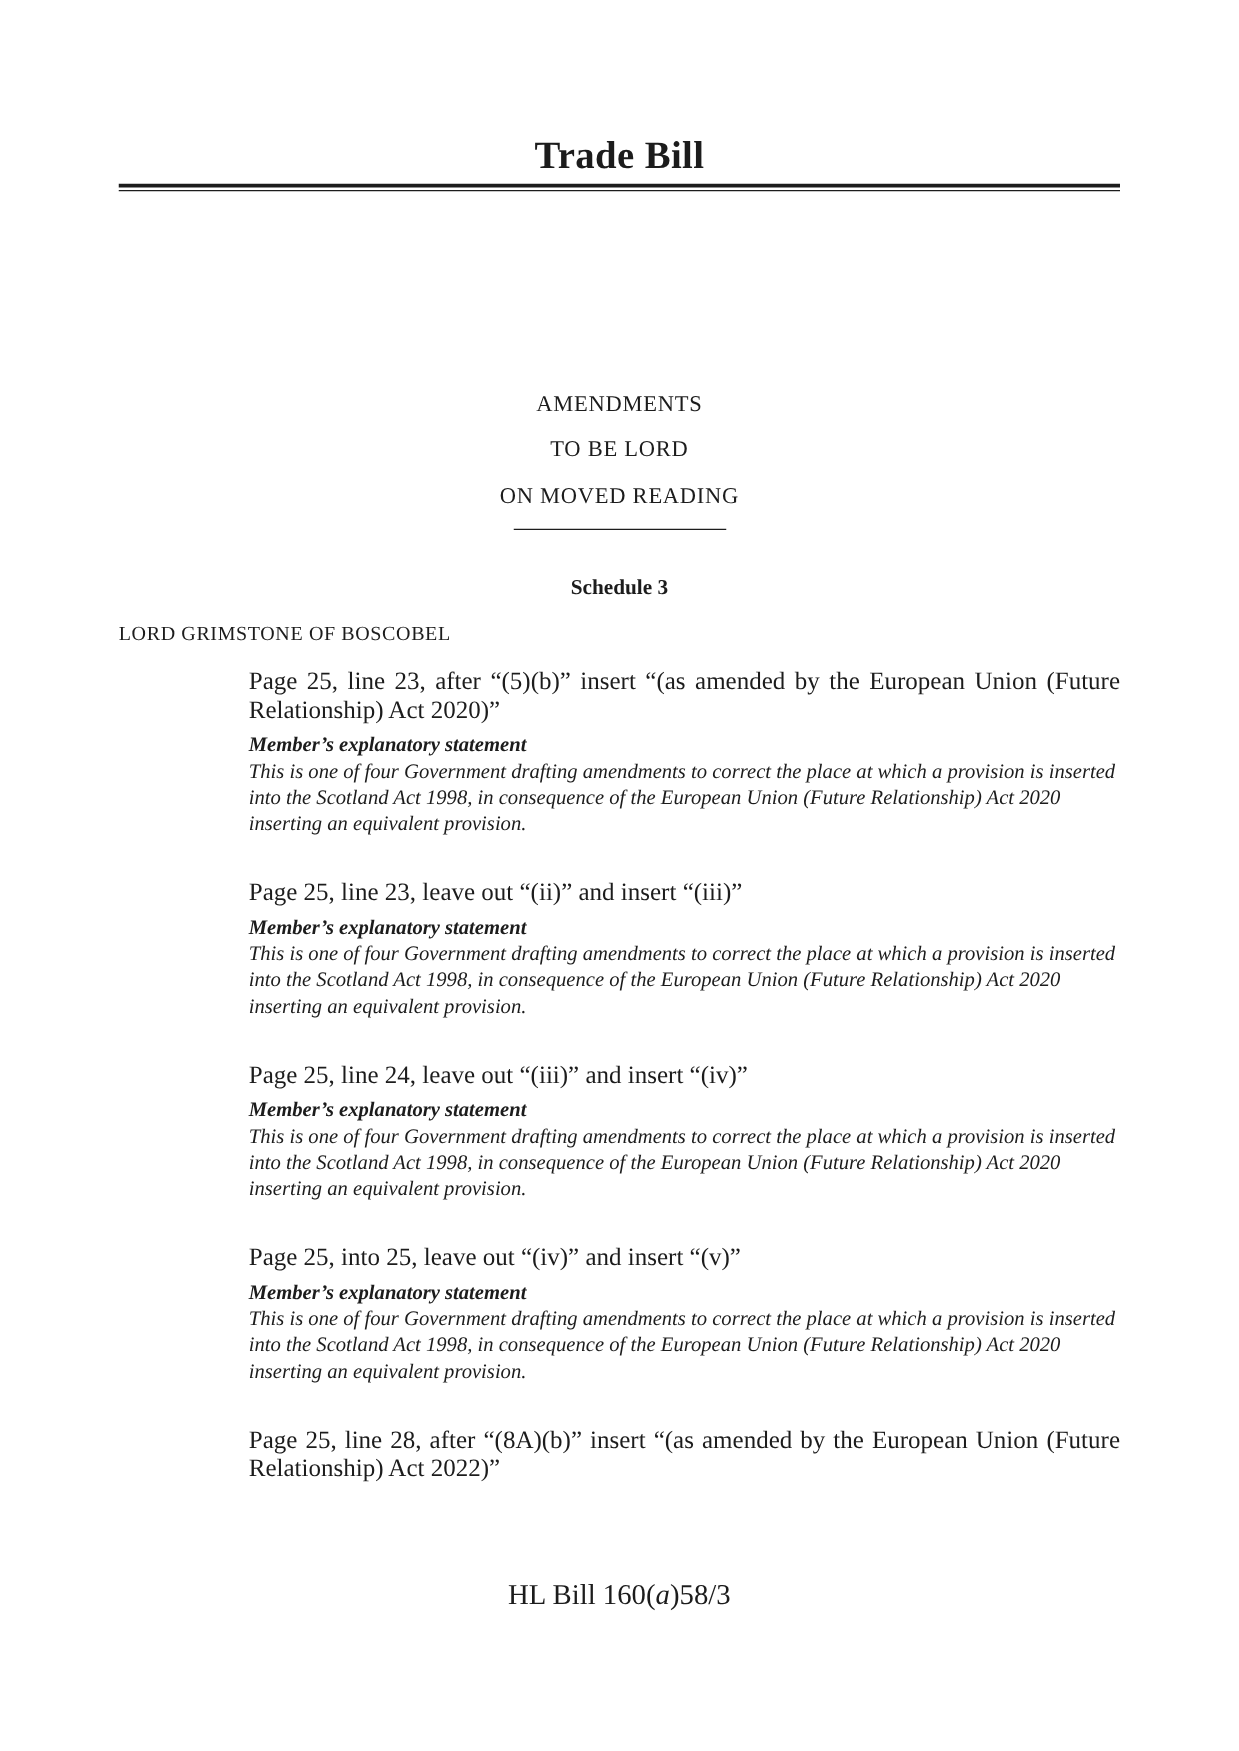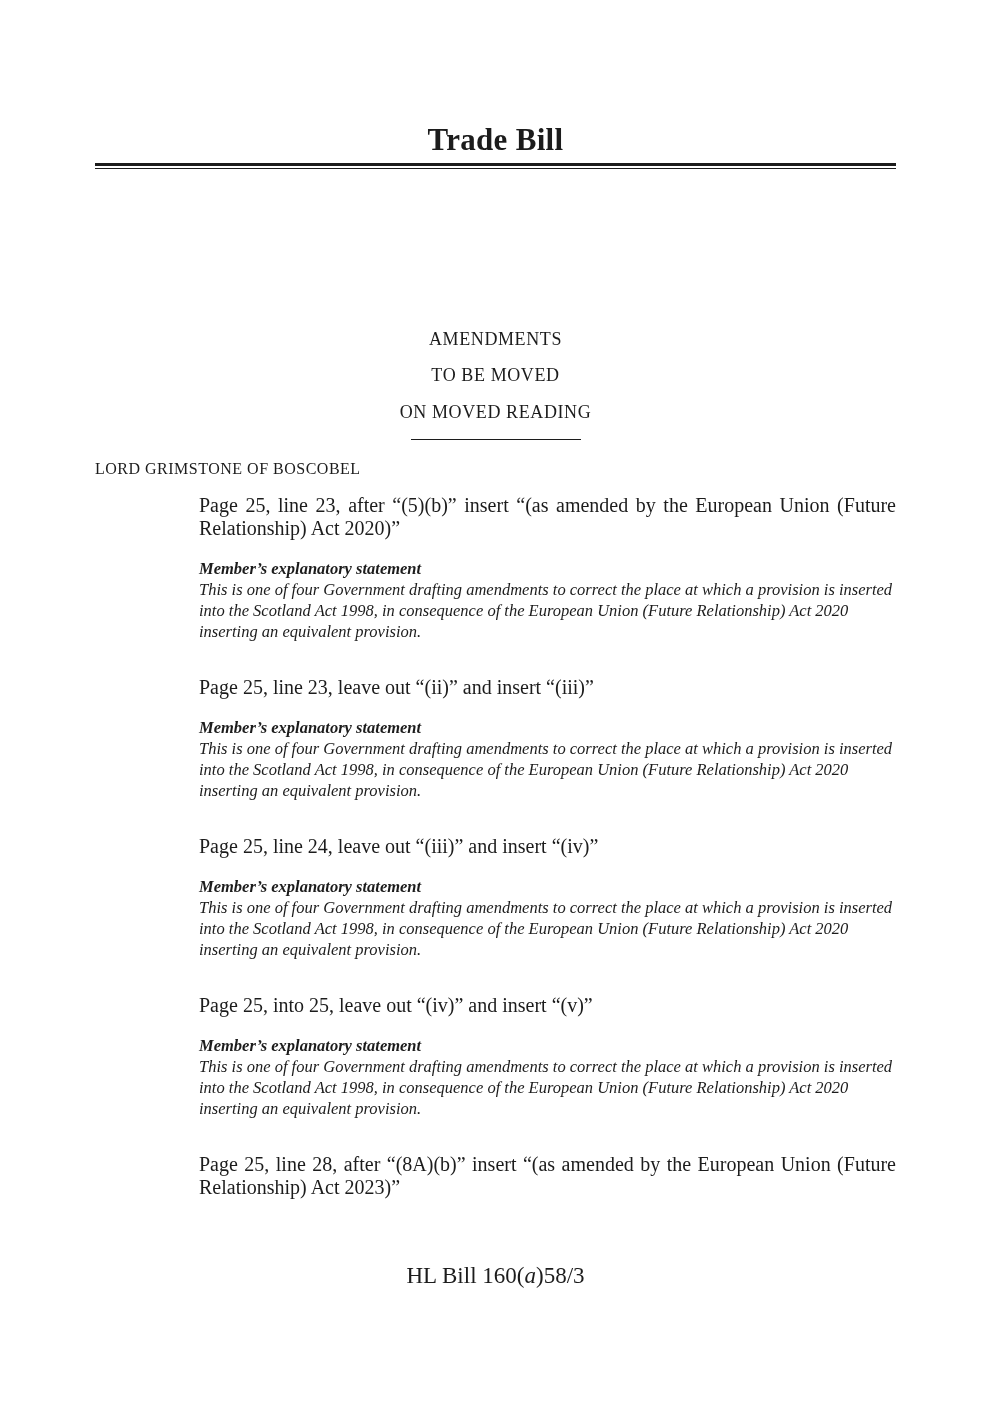--- a/index.html
+++ b/index.html
@@ -5,21 +5,21 @@
   * { margin: 0; padding: 0; box-sizing: border-box; }
   html, body { background: #ffffff; }
   .page {
     position: relative;
     width: 991px;
     height: 1348px;
     margin: 0 auto;
     background: #ffffff;
     color: #1c1c1c;
     font-family: "Liberation Serif", "DejaVu Serif", serif;
-    padding: 16px 95px;
+    padding: 0 95px;
     overflow: hidden;
   }
   .doc-title {
     margin-top: 106px;
     text-align: center;
     font-size: 31px;
     font-weight: bold;
     letter-spacing: 0.3px;
     line-height: 1.15;
   }
@@ -58,21 +58,21 @@
   }
   .amendments { margin-top: 16px; }
   .amendment { margin-left: 104px; width: 697px; }
   .amendment + .amendment { margin-top: 34px; }
   .amendment-text {
     font-size: 20px;
     line-height: 23px;
     text-align: justify;
   }
   .statement-label {
-    margin-top: 18px;
+    margin-top: 5px;
     font-size: 16.5px;
     line-height: 21px;
     font-weight: bold;
     font-style: italic;
   }
   .statement-text {
     font-size: 16.5px;
     line-height: 21px;
     font-style: italic;
   }
@@ -91,26 +91,27 @@
 </head>
 <body>
 
 <div class="page">
 
   <h1 class="doc-title">Trade Bill</h1>
   <div class="title-rule"></div>
 
   <div class="heading-block">
     <div class="line">AMENDMENTS</div>
-    <div class="line">TO BE MOVED</div>
+    <div class="line">TO BE LORD</div>
     <div class="line">ON MOVED READING</div>
   </div>
 
   <div class="section-divider"></div>
 
+  <div class="schedule-heading">Schedule 3</div>
   <div class="mover-name">LORD GRIMSTONE OF BOSCOBEL</div>
 
   <div class="amendments">
 
     <section class="amendment">
       <p class="amendment-text">Page 25, line 23, after “(5)(b)” insert “(as amended by the European Union (Future Relationship) Act 2020)”</p>
       <p class="statement-label">Member’s explanatory statement</p>
       <p class="statement-text">This is one of four Government drafting amendments to correct the place at which a provision is inserted into the Scotland Act 1998, in consequence of the European Union (Future Relationship) Act 2020 inserting an equivalent provision.</p>
     </section>
 
@@ -126,21 +127,21 @@
       <p class="statement-text">This is one of four Government drafting amendments to correct the place at which a provision is inserted into the Scotland Act 1998, in consequence of the European Union (Future Relationship) Act 2020 inserting an equivalent provision.</p>
     </section>
 
     <section class="amendment">
       <p class="amendment-text">Page 25, into 25, leave out “(iv)” and insert “(v)”</p>
       <p class="statement-label">Member’s explanatory statement</p>
       <p class="statement-text">This is one of four Government drafting amendments to correct the place at which a provision is inserted into the Scotland Act 1998, in consequence of the European Union (Future Relationship) Act 2020 inserting an equivalent provision.</p>
     </section>
 
     <section class="amendment">
-      <p class="amendment-text">Page 25, line 28, after “(8A)(b)” insert “(as amended by the European Union (Future Relationship) Act 2023)”</p>
+      <p class="amendment-text">Page 25, line 28, after “(8A)(b)” insert “(as amended by the European Union (Future Relationship) Act 2022)”</p>
     </section>
 
   </div>
 
   <footer class="page-footer">
     <span class="footer-left"><span>HL Bill 160(</span><span class="footer-italic">a</span><span>)</span></span>
     <span class="footer-right">58/3</span>
   </footer>
 
 </div>

